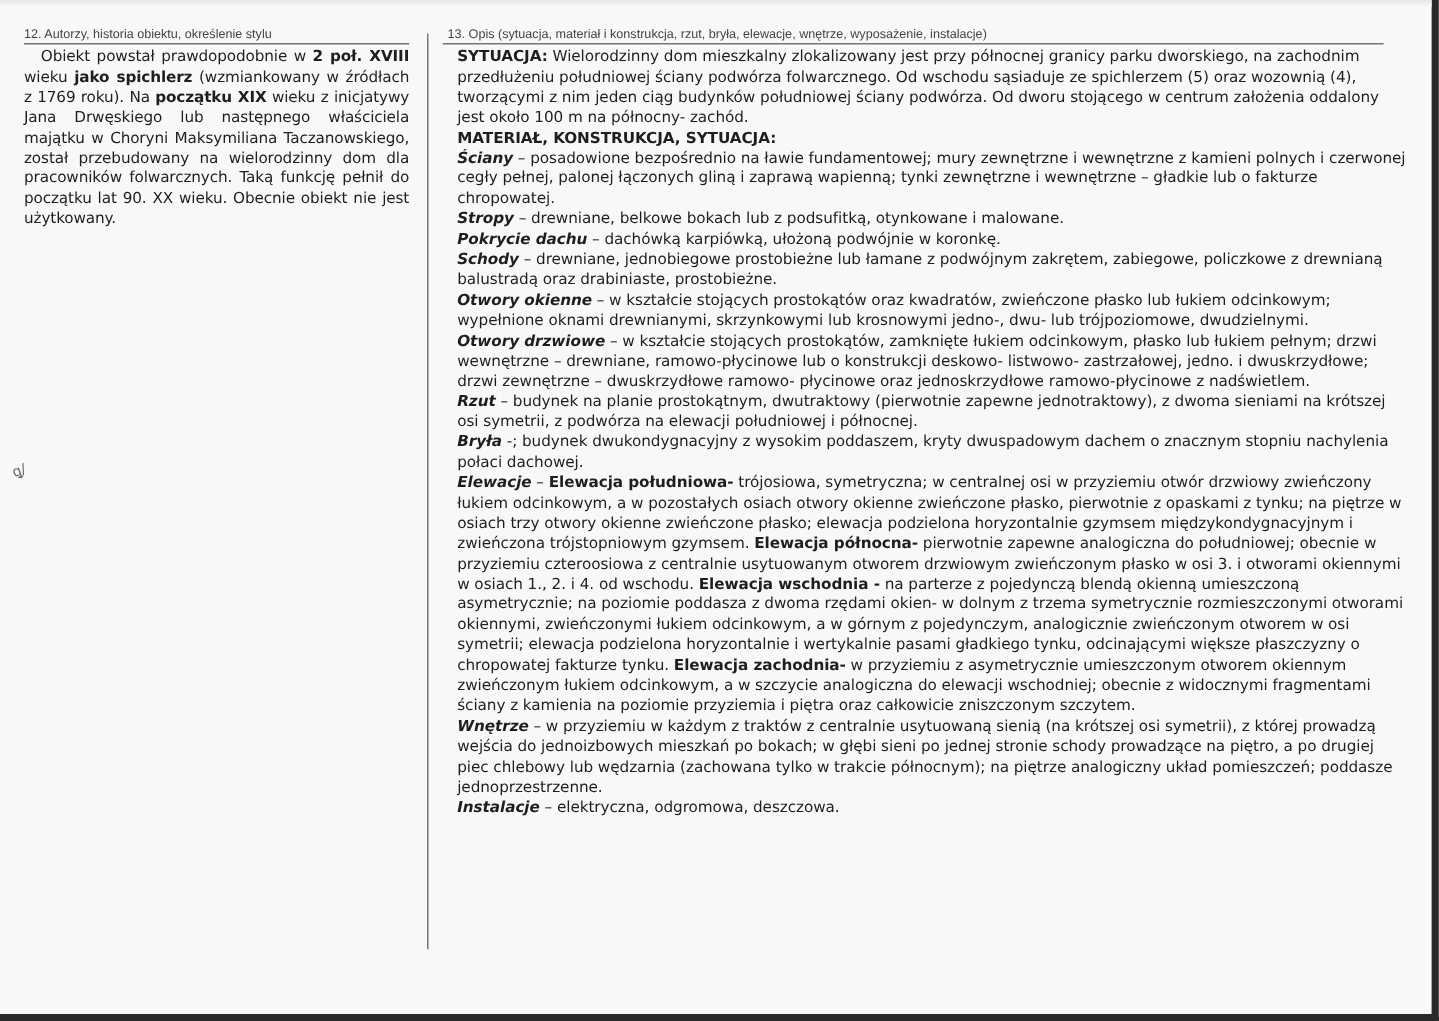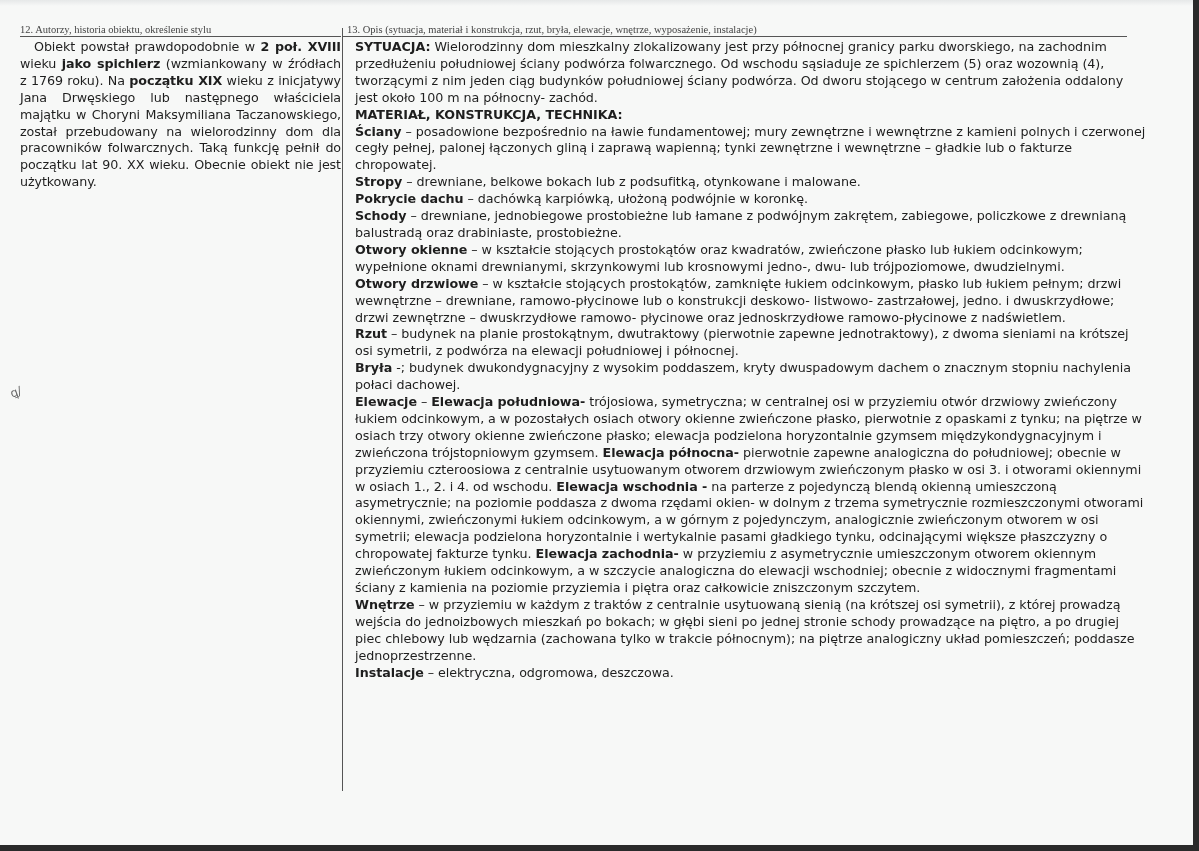--- a/index.html
+++ b/index.html
@@ -14,26 +14,27 @@
     background: #f7f8f7;
   }
   .top-shade {
     position: absolute; left: 0; top: 0; width: 1193px; height: 6px;
     background: linear-gradient(#e6e8e8, #f7f8f7);
   }
   .left-col {
     position: absolute; left: 20px; top: 28px; width: 321px;
   }
   .right-col {
-    position: absolute; left: 342px; top: 28px; width: 804px;
+    position: absolute; left: 356px; top: 28px; width: 804px;
     border-left: 1px solid #555;
     height: 763px;
+    padding-left: 12px;
   }
   .sec-header {
-    font-family: Liberation Serif, serif;
+    font-family: Liberation Sans, sans-serif;
     font-size: 10.5px;
     color: #444;
     border-bottom: 1px solid #555;
     height: 11px;
     line-height: 11px;
     margin-top: -4px;
     padding-bottom: 1px;
     white-space: nowrap;
   }
   .left-col .sec-header { margin-left: 0; width: 321px; }
@@ -48,21 +49,21 @@
   }
   .right-text {
     font-size: 12.7px;
     line-height: 16.9px;
     padding-left: 12px;
     margin-top: 2px;
     letter-spacing: -0.05px;
   }
   .para { margin: 0; }
   b { font-weight: bold; text-align: center; }
-  .bi { font-weight: bold; }
+  .bi { font-weight: bold; font-style: italic; }
   .scribble {
     position: absolute; left: 10px; top: 383px;
     font-family: "DejaVu Serif", serif; font-size: 12px; color: #666;
     transform: rotate(-20deg);
   }
 </style>
 </head>
 <body>
 
 <div class="page">
@@ -75,21 +76,21 @@
 
   <div class="scribble">ꝗ/</div>
 
   <div class="right-col">
     <div class="sec-header">13. Opis (sytuacja, materiał i konstrukcja, rzut, bryła, elewacje, wnętrze, wyposażenie, instalacje)</div>
     <div class="right-text">
       <p class="para">
         <b>SYTUACJA:</b><span> Wielorodzinny dom mieszkalny zlokalizowany jest przy północnej granicy parku dworskiego, na zachodnim przedłużeniu południowej ściany podwórza folwarcznego. Od wschodu sąsiaduje ze spichlerzem (5) oraz wozownią (4), tworzącymi z nim jeden ciąg budynków południowej ściany podwórza. Od dworu stojącego w centrum założenia oddalony jest około 100 m na północny- zachód.</span>
       </p>
       <p class="para">
-        <b>MATERIAŁ, KONSTRUKCJA, TECHNIKA:</b>
+        <b>MATERIAŁ, KONSTRUKCJA, SYTUACJA:</b>
       </p>
       <div id="items1">
           <p class="para"><span class="bi">Ściany</span><span> – posadowione bezpośrednio na  ławie fundamentowej; mury zewnętrzne i wewnętrzne  z kamieni polnych i czerwonej cegły pełnej, palonej łączonych gliną i zaprawą wapienną; tynki zewnętrzne i wewnętrzne – gładkie lub o fakturze chropowatej.</span></p>
           <p class="para"><span class="bi">Stropy</span><span> – drewniane, belkowe bokach lub z podsufitką, otynkowane i malowane.</span></p>
           <p class="para"><span class="bi">Pokrycie dachu</span><span> –  dachówką karpiówką, ułożoną podwójnie w koronkę.</span></p>
           <p class="para"><span class="bi">Schody</span><span> –  drewniane, jednobiegowe prostobieżne lub łamane z podwójnym zakrętem, zabiegowe, policzkowe z drewnianą balustradą  oraz drabiniaste, prostobieżne.</span></p>
           <p class="para"><span class="bi">Otwory okienne</span><span> – w kształcie stojących prostokątów oraz kwadratów, zwieńczone płasko lub łukiem odcinkowym; wypełnione oknami  drewnianymi, skrzynkowymi lub krosnowymi jedno-, dwu- lub trójpoziomowe, dwudzielnymi.</span></p>
           <p class="para"><span class="bi">Otwory drzwiowe</span><span> – w kształcie stojących prostokątów, zamknięte łukiem odcinkowym, płasko lub łukiem pełnym; drzwi wewnętrzne – drewniane, ramowo-płycinowe lub o konstrukcji deskowo- listwowo- zastrzałowej, jedno. i dwuskrzydłowe; drzwi zewnętrzne – dwuskrzydłowe  ramowo- płycinowe oraz jednoskrzydłowe ramowo-płycinowe z nadświetlem.</span></p>
           <p class="para"><span class="bi">Rzut</span><span> – budynek  na planie prostokątnym, dwutraktowy (pierwotnie zapewne jednotraktowy), z dwoma sieniami na krótszej osi symetrii, z podwórza na elewacji południowej i północnej.</span></p>
           <p class="para"><span class="bi">Bryła</span><span> -; budynek dwukondygnacyjny z wysokim poddaszem, kryty dwuspadowym dachem o znacznym stopniu nachylenia połaci dachowej.</span></p>

